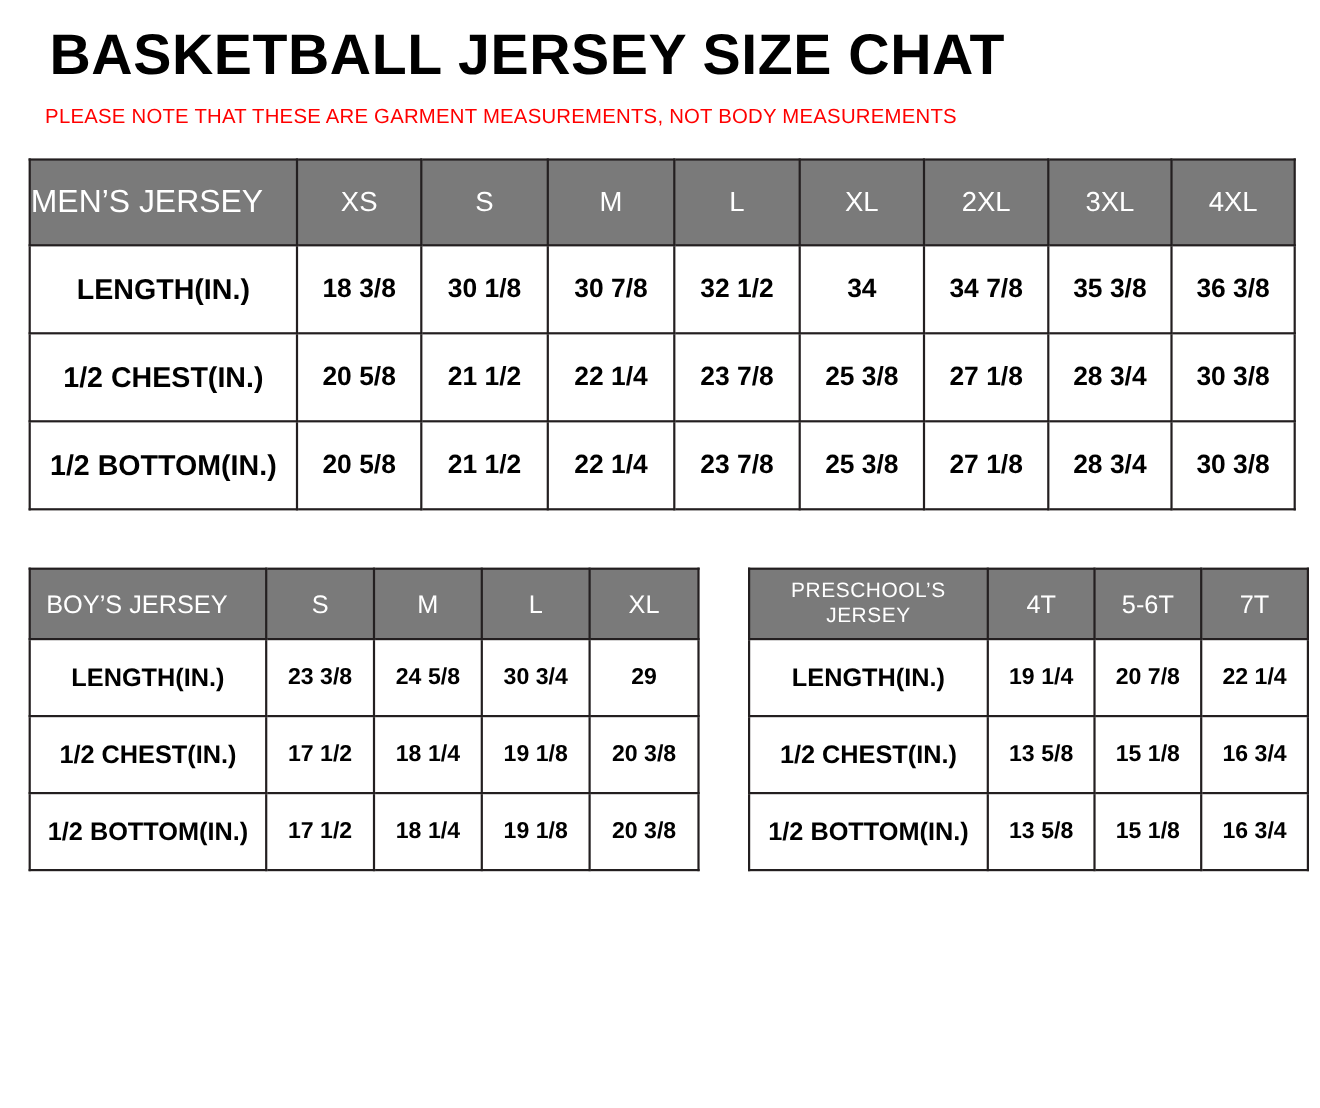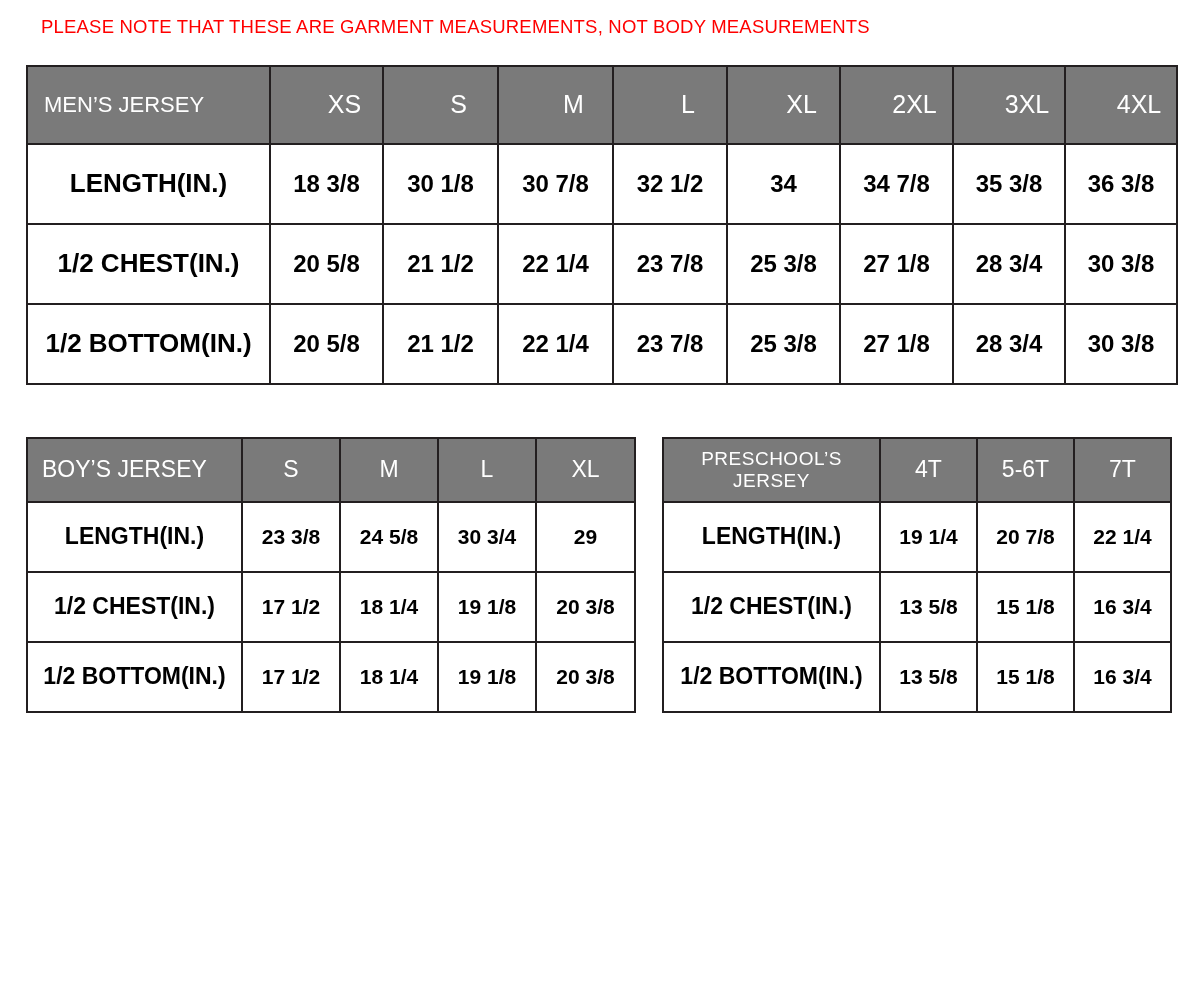--- a/index.html
+++ b/index.html
@@ -60,39 +60,37 @@
   .mens-wrap {
     margin: 24px 0 0 0;
     padding-left: 1px;
   }
   table.mens {
     width: 1140px;
   }
   table.mens thead th {
     height: 76px;
     font-size: 25px;
-    padding-left: 36px;
   }
   table.mens thead th.label-head {
-    font-size: 22px;
+    font-size: 29px;
     text-align: left;
-    padding-left: 16px;
   }
   table.mens tbody td {
     height: 78px;
     font-size: 24px;
   }
   table.mens tbody td.rowlabel {
     font-size: 26px;
     text-align: center;
   }
   
   .lower {
     display: flex;
-    gap: 26px;
+    gap: 44px;
     margin: 52px 0 0 1px;
     align-items: flex-start;
   }
   table.boys {
     width: 608px;
   }
   table.preschool {
     width: 508px;
     padding-left: 25px;
   }
@@ -129,20 +127,21 @@
   }
   .note-bottom div {
     white-space: pre;
   }
 </style>
 </head>
 <body>
 
 <div class="page">
 
+  <h1 class="title">BASKETBALL JERSEY SIZE CHAT</h1>
 
   <p class="note-top">PLEASE NOTE THAT THESE ARE GARMENT MEASUREMENTS, NOT BODY MEASUREMENTS</p>
 
   <div class="mens-wrap">
     <table class="mens">
       <colgroup>
         <col style="width:243px">
         <col style="width:113px">
         <col style="width:115px">
         <col style="width:115px">

